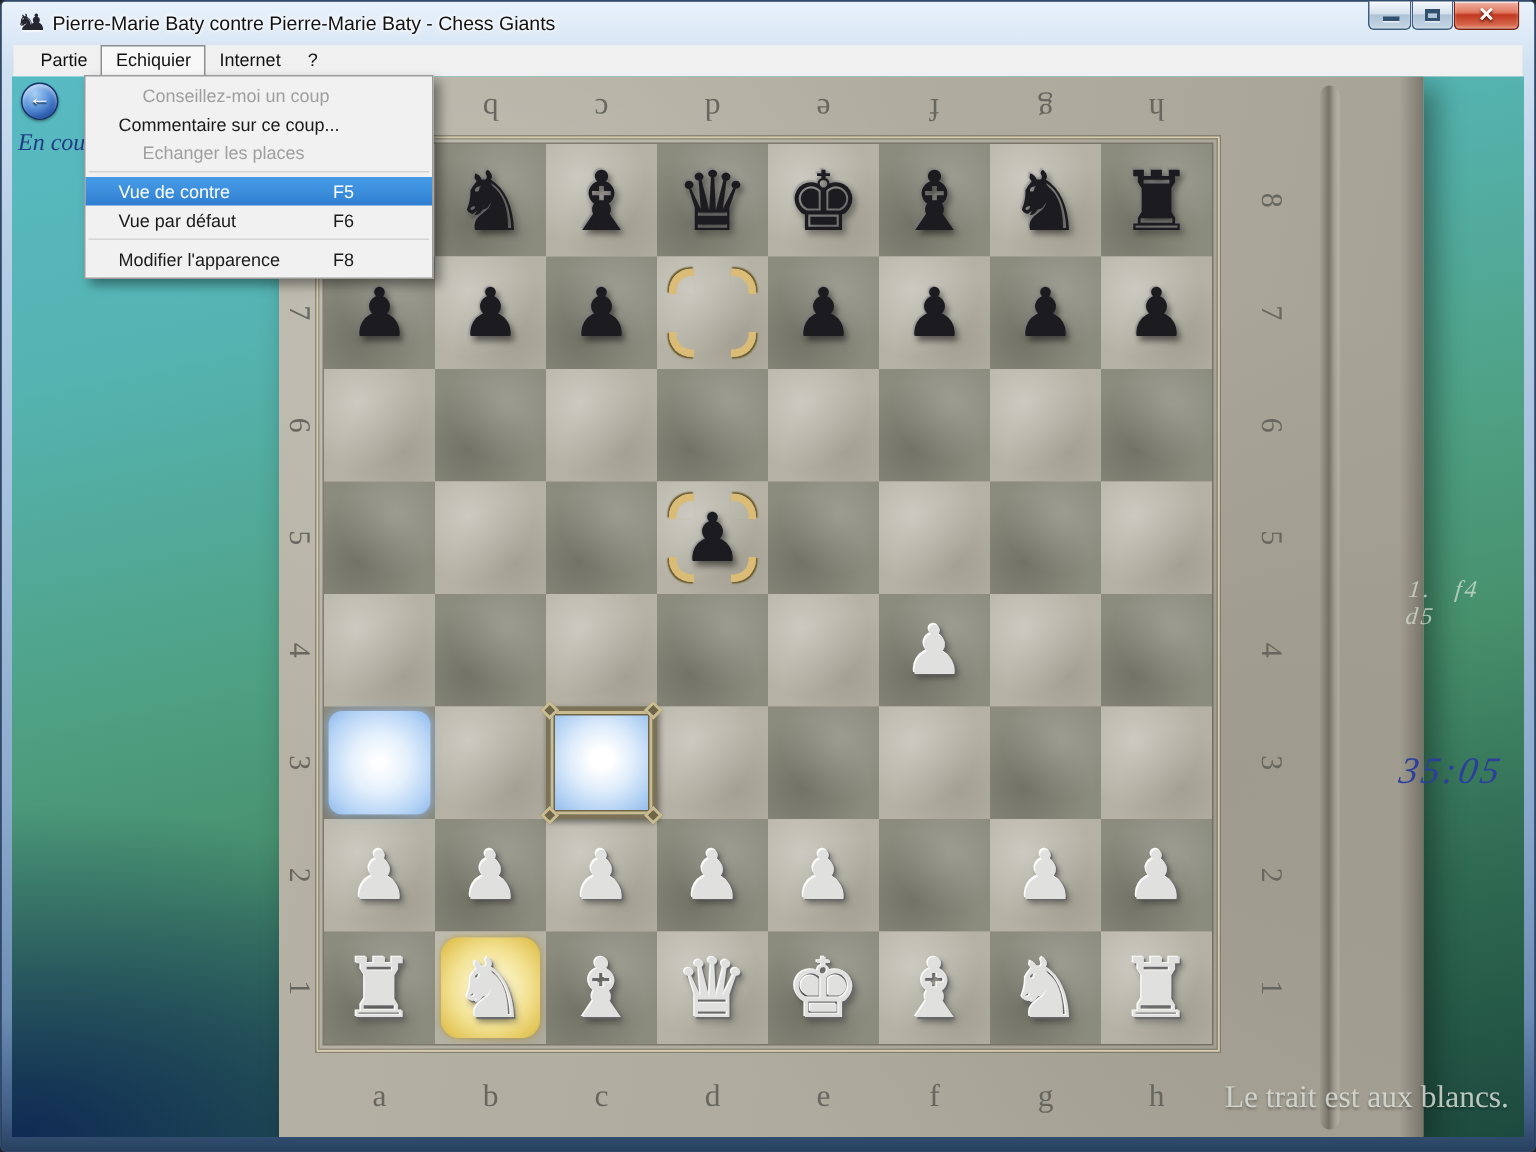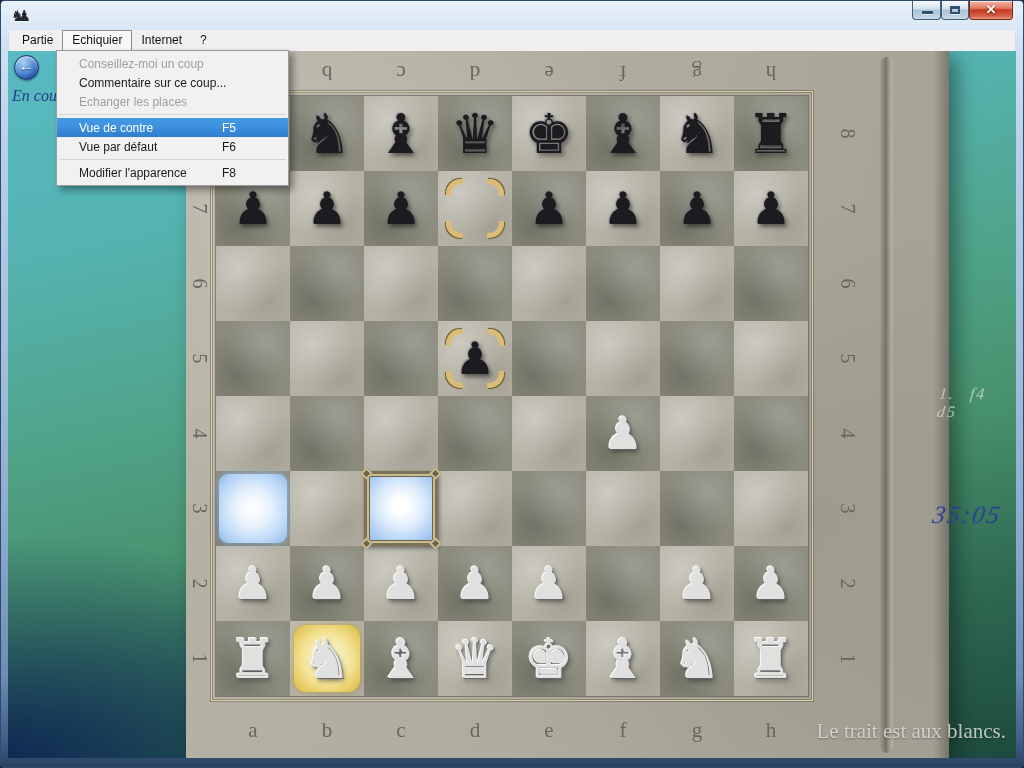--- a/index.html
+++ b/index.html
@@ -18,21 +18,21 @@
     background:linear-gradient(180deg,#f6fafd 0%,#d4e0ec 45%,#adc2d6 50%,#c6d6e5 100%); cursor:default; }
   .btn-min { right:82px; width:29px; }
   .btn-max { right:54px; width:28px; }
   .btn-close { right:10px; width:44px; border-color:#7c2012;
     background:linear-gradient(180deg,#f3b3a4 0%,#e07a62 40%,#c1381f 50%,#d4654a 85%,#e8907a 100%); }
   .glyph-min { position:absolute; left:50%; bottom:5px; width:11px; height:3px; margin-left:-5px; background:#30506e; box-shadow:0 1px 0 rgba(255,255,255,0.7); }
   .glyph-max { position:absolute; left:50%; top:50%; width:10px; height:8px; margin:-4px 0 0 -5px; border:2px solid #30506e; border-top-width:3px; box-shadow:0 1px 0 rgba(255,255,255,0.6); }
   .glyph-close { position:absolute; left:0; right:0; top:1px; text-align:center; font-size:13px; font-weight:bold; color:#fff; text-shadow:0 1px 2px #5c1408; }
 
   
-  .menubar { position:absolute; left:8px; right:8px; top:29px; height:21px; background:#f0f0f0; display:flex; align-items:stretch; padding-left:4px; }
+  .menubar { position:absolute; left:8px; right:8px; top:29px; height:21px; background:#f0f0f0; display:flex; align-items:stretch; padding-left:9px; }
   .mb-item { padding:0 9px; font-size:12px; line-height:20px; color:#111; }
   .mb-item.active { background:#f8f8f8; border:1px solid #8e8e8e; line-height:18px; }
 
   
   .client { position:absolute; left:7px; right:7px; top:50px; bottom:9px; overflow:hidden;
     background:
       radial-gradient(ellipse 60% 45% at 0% 100%, rgba(13,38,84,0.95) 0%, rgba(13,38,84,0) 70%),
       linear-gradient(168deg,#58bac3 0%,#55b4b2 22%,#4fa287 45%,#47906c 62%,#2f6a52 80%,#1d4a3e 100%); }
 
   
@@ -117,31 +117,32 @@
     text-shadow:-1px -1px 0 #fafaf8, 1px 1px 1px #66666a, 2px 3px 4px rgba(30,30,30,0.5); }
   .piece.black { color:#1b1b20;
     text-shadow:-1px -1px 1px rgba(120,120,130,0.5), 2px 3px 4px rgba(15,15,15,0.55); }
 
   
   .menu { position:absolute; left:55px; top:49px; width:233px; background:#f1f1f1;
     border:1px solid #9b9b9b; box-shadow:4px 4px 7px rgba(0,0,0,0.4); padding:3px 0; z-index:50; }
   .menu-item { display:flex; align-items:center; height:19px; padding:0 14px 0 22px; font-size:12px; color:#1a1a1a; }
   .menu-item span:first-child { flex:1; white-space:nowrap; }
   .menu-item span:last-child { width:52px; text-align:left; }
-  .menu-item.disabled { color:#9f9f9f; }
+  .menu-item.disabled { color:#9f9f9f;margin-left:16px; }
   .menu-item.highlighted { background:linear-gradient(180deg,#459ae6 0%,#3c8fdd 50%,#2f7ed0 100%); color:#fff; }
   .menu-sep { border-top:1px solid #d4d4d4; margin:3px 2px; }
 </style>
 </head>
 <body>
 
 <div class="win">
 
   <div class="titlebar">
     <div class="app-icon">♞♟</div>
+    <div class="title-text">Pierre-Marie Baty contre Pierre-Marie Baty - Chess Giants</div>
   </div>
   <div class="winbtn btn-min">
     <div class="glyph-min"></div>
   </div>
   <div class="winbtn btn-max">
     <div class="glyph-max"></div>
   </div>
   <div class="winbtn btn-close">
     <div class="glyph-close">✕</div>
   </div>

